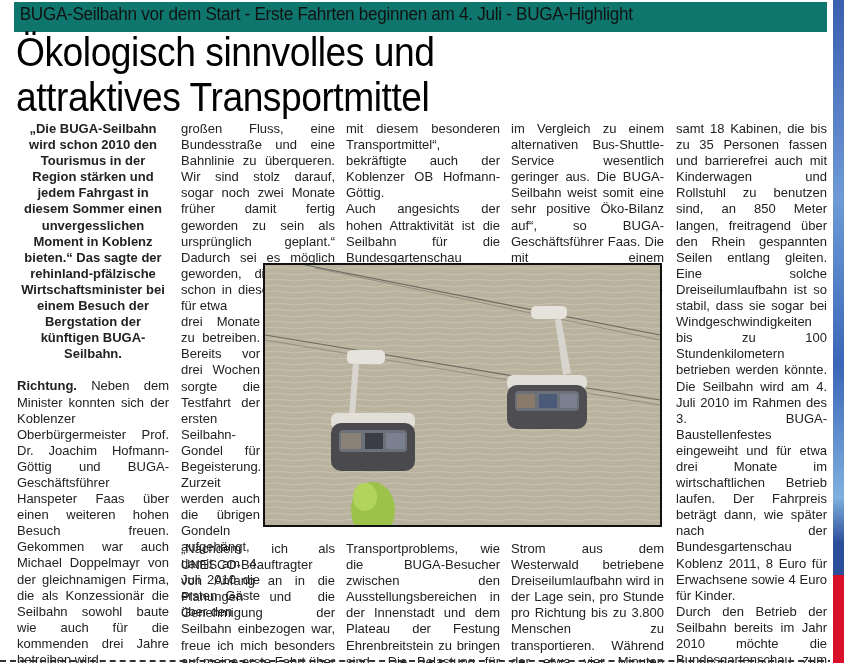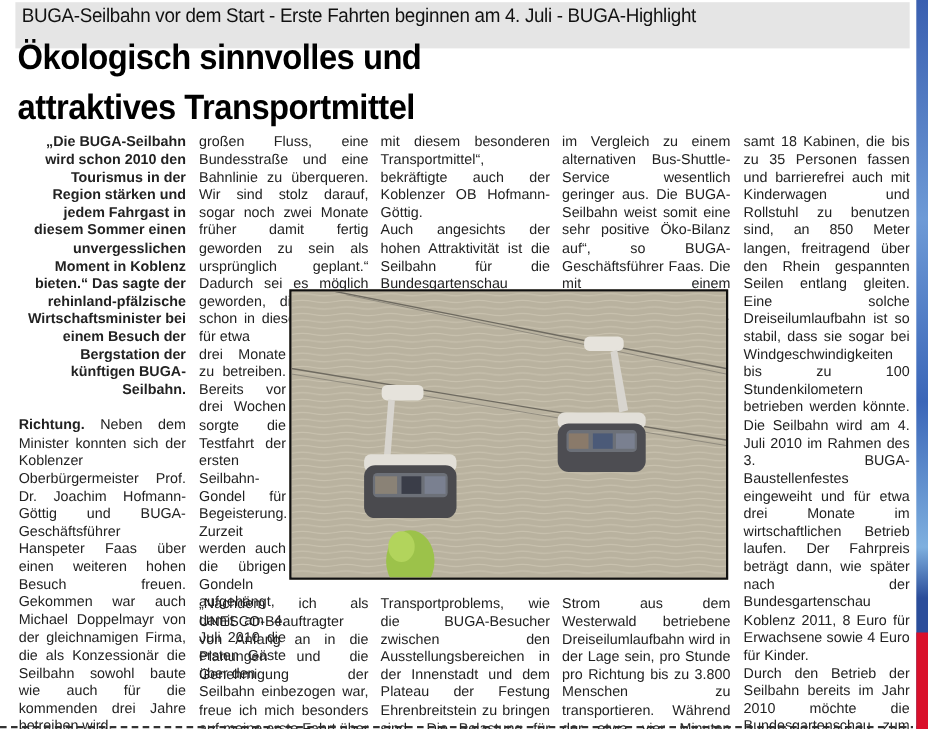--- a/index.html
+++ b/index.html
@@ -1,23 +1,23 @@
 <!DOCTYPE html>
 <html><head>
 <meta charset="utf-8">
 <style>
   html, body { margin:0; padding:0; background:#ffffff; }
   body { width:844px; height:663px; position:relative; overflow:hidden; font-family:"Liberation Sans", sans-serif; color:#1a1a1a; }
-  .kicker { position:absolute; left:14px; top:2px; width:813px; height:42px; background:#e5e5e5; }
+  .kicker { position:absolute; left:14px; top:2px; width:813px; height:30px; background:#0f766e; }
   .kicker span { display:block; font-family:"Liberation Sans", sans-serif; font-size:18px; line-height:25px; padding-left:6px; color:#111; letter-spacing:-0.3px; transform:scaleX(0.95); transform-origin:left center; white-space:nowrap; }
-  .headline { position:absolute; left:16px; top:30px; font-family:"Liberation Sans", sans-serif; font-weight:bold; font-size:32px; line-height:45px; color:#000; letter-spacing:-0.5px; }
+  .headline { position:absolute; left:16px; top:30px; font-family:"Liberation Sans", sans-serif; font-weight:normal; font-size:40px; line-height:45px; color:#000; letter-spacing:-0.5px; }
   .headline div { white-space:nowrap; transform:scaleX(0.93); transform-origin:left center; }
   .col { position:absolute; top:121px; font-size:13px; line-height:16.1px; text-align:justify; hyphens:manual; color:#222; }
   .col p { margin:0; }
-  .lead { font-weight:bold; text-align:right; color:#222; }
+  .lead { font-weight:bold; text-align:center; color:#222; }
   .col1 { left:17px; width:152px; }
   .col2 { left:181px; width:154px; }
   .col3 { left:346px; width:154px; }
   .col4 { left:511px; width:153px; }
   .col5 { left:676px; width:151px; }
   .gap { height:16px; }
   .narrow { width:79px; }
   .col2b { position:absolute; left:181px; top:541px; width:154px; font-size:13px; line-height:16.1px; text-align:justify; color:#222; }
   .col3b { position:absolute; left:346px; top:541px; width:154px; font-size:13px; line-height:16.1px; text-align:justify; color:#222; }
   .col4b { position:absolute; left:511px; top:541px; width:153px; font-size:13px; line-height:16.1px; text-align:justify; color:#222; }

